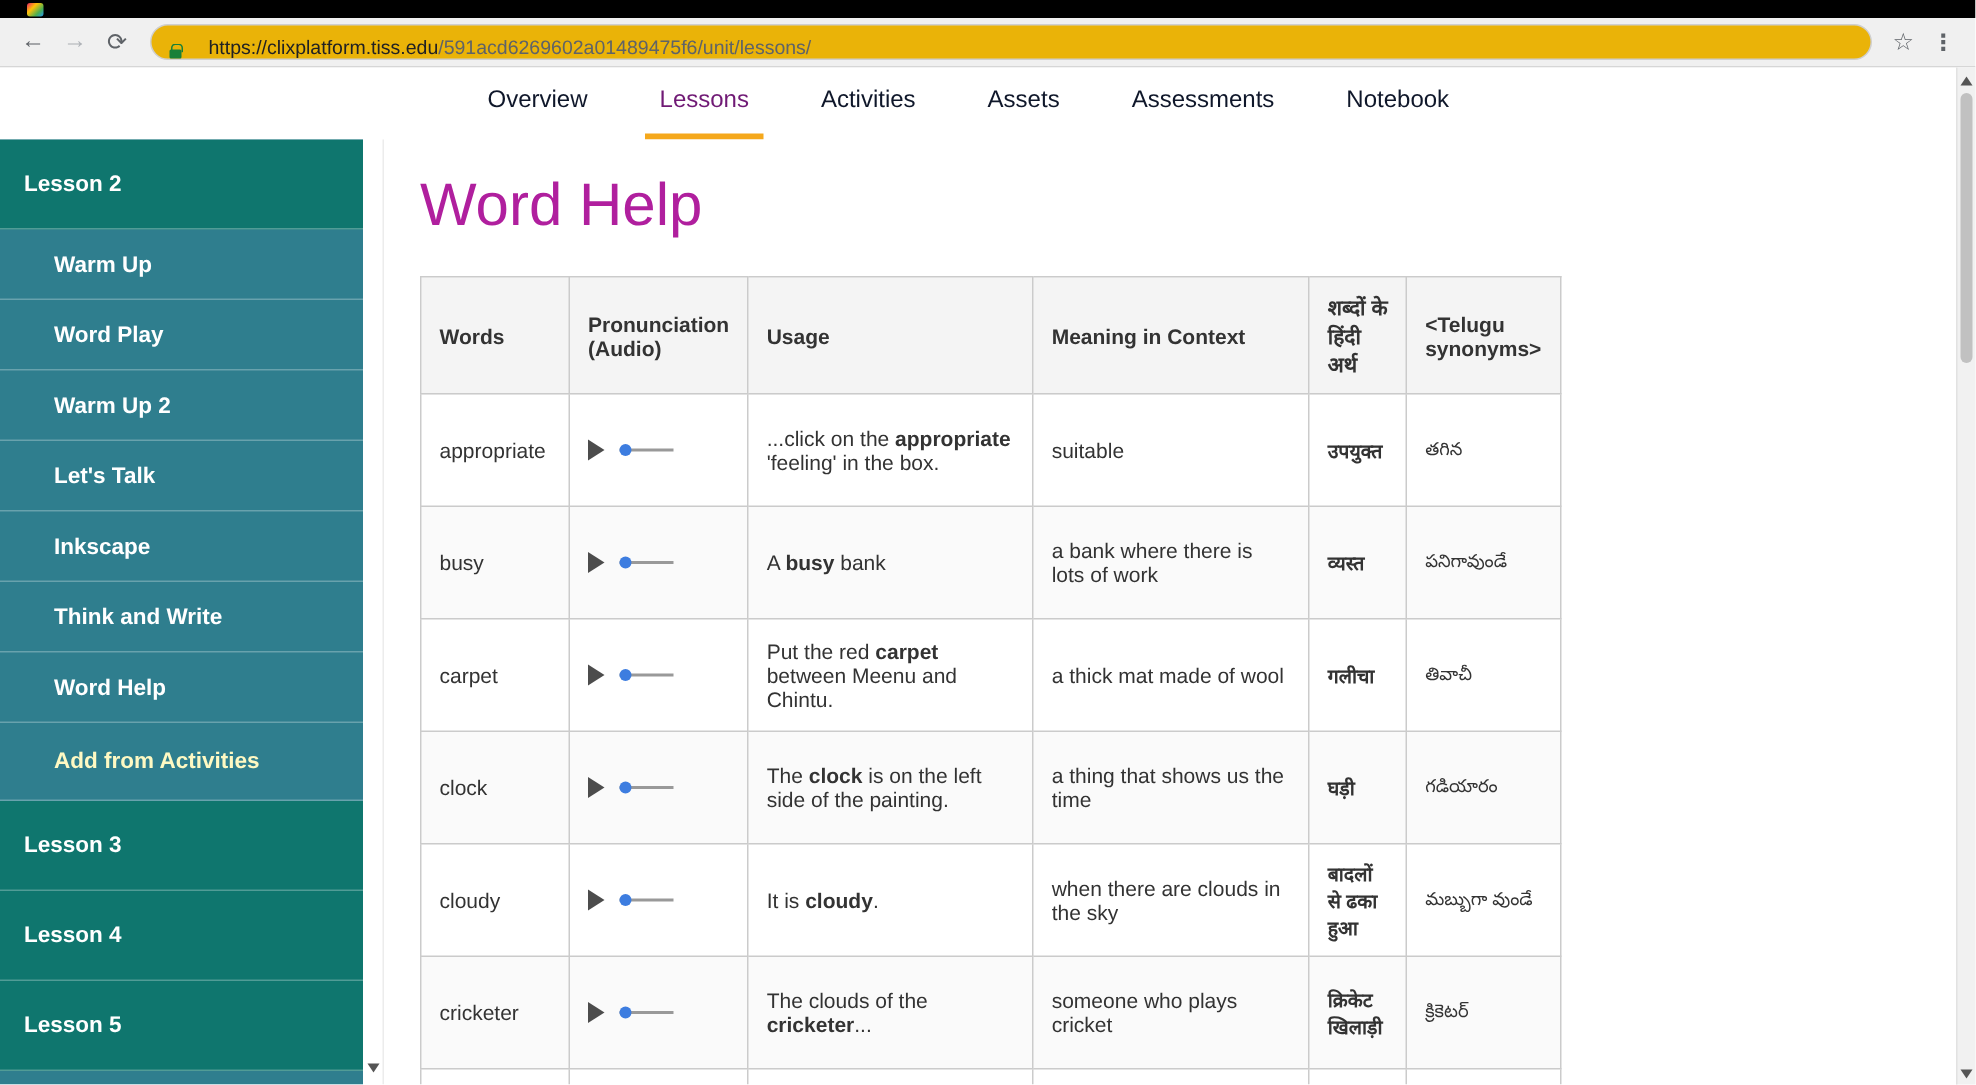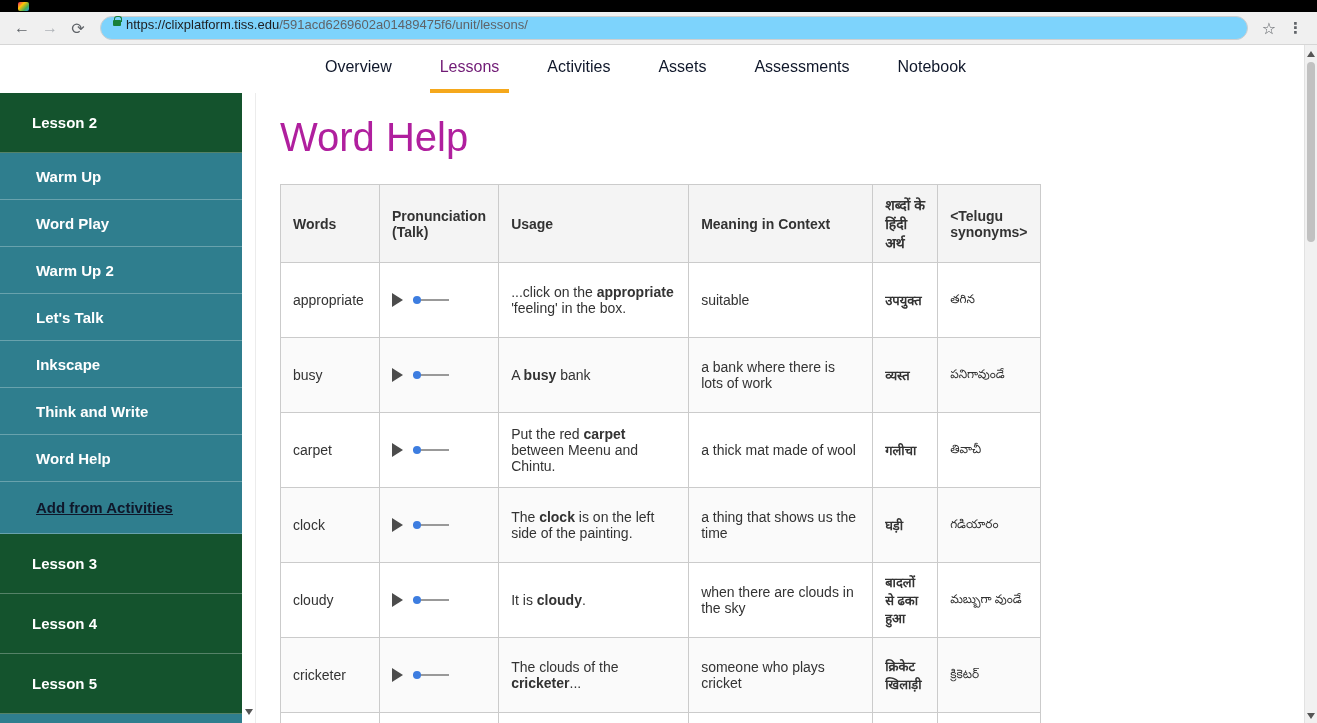--- a/index.html
+++ b/index.html
@@ -9,48 +9,48 @@
   
   .browser-top { height:12px; background:#000; position:relative; }
   .tab-favicon { position:absolute; left:18px; top:2px; width:11px; height:9px; border-radius:2px;
     background:linear-gradient(135deg,#e91e63 0%,#ffc107 35%,#4caf50 70%,#2196f3 100%); }
 
   .toolbar { height:33px; background:#f0f0f0; border-bottom:1px solid #d6d6d6;
     display:flex; align-items:center; padding:0 10px; gap:4px; }
   .nav-btn { width:24px; height:24px; display:flex; align-items:center; justify-content:center;
     font-size:16px; color:#5f6368; cursor:pointer; }
   .nav-btn.disabled { color:#aeb2b7; }
-  .url-bar { flex:1; height:24px; background:#7dd3fc; border:1px solid #cfcfcf; border-radius:13px;
-    display:flex; align-items:flex-start; padding:0 12px; gap:5px; margin:0 6px; }
+  .url-bar { flex:1; height:24px; background:#eab308; border:1px solid #cfcfcf; border-radius:13px;
+    display:flex; align-items:flex-end; padding:0 12px; gap:18px; margin:0 6px; }
   .lock { width:8px; height:6px; background:#188038; border-radius:1px; position:relative; margin-top:3px; flex-shrink:0; }
   .lock::before { content:""; position:absolute; top:-4px; left:1px; width:6px; height:5px;
     border:1.5px solid #188038; border-bottom:none; border-radius:3px 3px 0 0; }
   .url-text { font-size:13px; white-space:nowrap; overflow:hidden; }
   .url-host { color:#202124; }
   .url-path { color:#5f6368; }
   .star-btn { font-size:16px; color:#5f6368; margin:0 4px; cursor:pointer; }
   .menu-btn { font-size:15px; color:#5f6368; font-weight:700; padding:0 4px; cursor:pointer; }
 
   
   .tabs-row { height:48px; background:#fff; display:flex; align-items:stretch;
     padding-left:315px; gap:28px; }
   .tab { display:flex; align-items:center; font-size:16px; color:#0f172a; padding:0 10px;
     border-bottom:4px solid transparent; cursor:pointer; }
   .tab.active { color:#701a75; border-bottom-color:#f5a81c; }
 
   
   .content { display:flex; height:630px; position:relative; }
 
   .sidebar { width:242px; flex-shrink:0; background:#2f7e8e; color:#fff; overflow:hidden; }
-  .side-header { height:60px; display:flex; align-items:center; padding-left:32px;
-    background:#14532d; font-size:15px; font-weight:700;
+  .side-header { height:60px; display:flex; align-items:center; padding-left:16px;
+    background:#0f766e; font-size:15px; font-weight:700;
     border-bottom:1px solid rgba(255,255,255,.28); cursor:pointer; }
   .side-item { height:47px; display:flex; align-items:center; padding-left:36px;
     font-size:15px; font-weight:700; border-bottom:1px solid rgba(255,255,255,.28); cursor:pointer; }
-  .side-link { height:52px; color:#0f172a; text-decoration:underline; font-weight:600; }
+  .side-link { height:52px; color:#fef9c3; font-weight:600; }
 
   .sidebar-scroll { width:14px; flex-shrink:0; background:#fff; position:relative;
     border-right:1px solid #ececec; }
   .side-down-arrow { position:absolute; bottom:8px; left:3px; width:0; height:0;
     border-left:4px solid transparent; border-right:4px solid transparent; border-top:6px solid #555; }
 
   .main { flex:1; background:#fff; padding:14px 0 0 24px; overflow:hidden; }
   .page-title { font-size:40px; font-weight:400; color:#b01f9e; margin:8px 0 24px 0; }
 
   
@@ -145,21 +145,21 @@
         <col class="col-word">
           <col class="col-audio">
           <col class="col-usage">
         <col class="col-meaning">
           <col class="col-hindi">
           <col class="col-telugu">
       </colgroup>
       <thead>
         <tr>
           <th class="col-word">Words</th>
-          <th class="col-audio">Pronunciation (Talk)</th>
+          <th class="col-audio">Pronunciation (Audio)</th>
           <th class="col-usage">Usage</th>
           <th class="col-meaning">Meaning in Context</th>
           <th class="col-hindi">शब्दों के हिंदी अर्थ</th>
           <th class="col-telugu">&lt;Telugu synonyms&gt;</th>
         </tr>
       </thead>
       <tbody>
         <tr>
           <td class="col-word">appropriate</td>
           <td class="col-audio">

